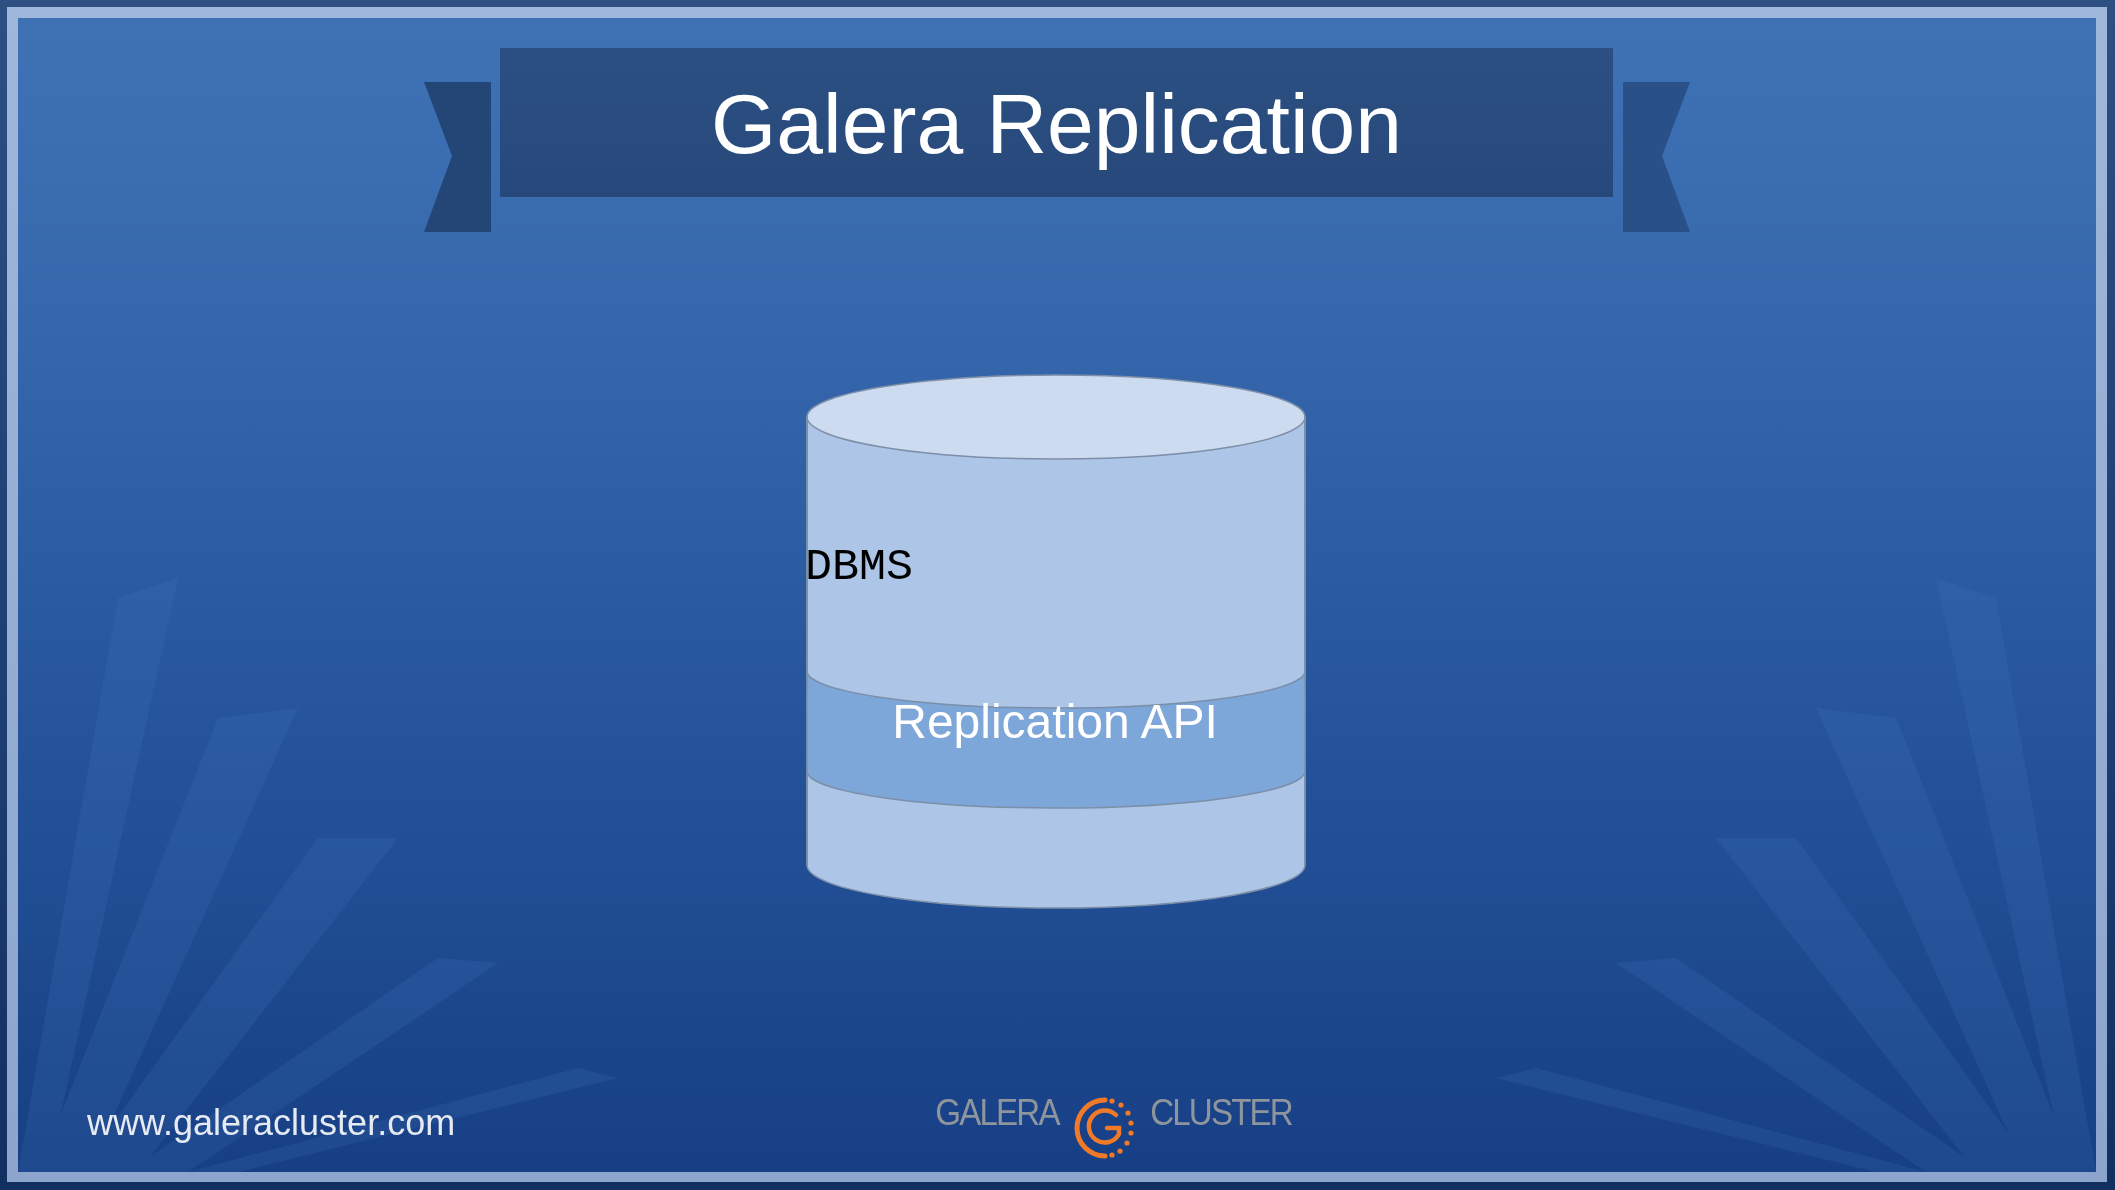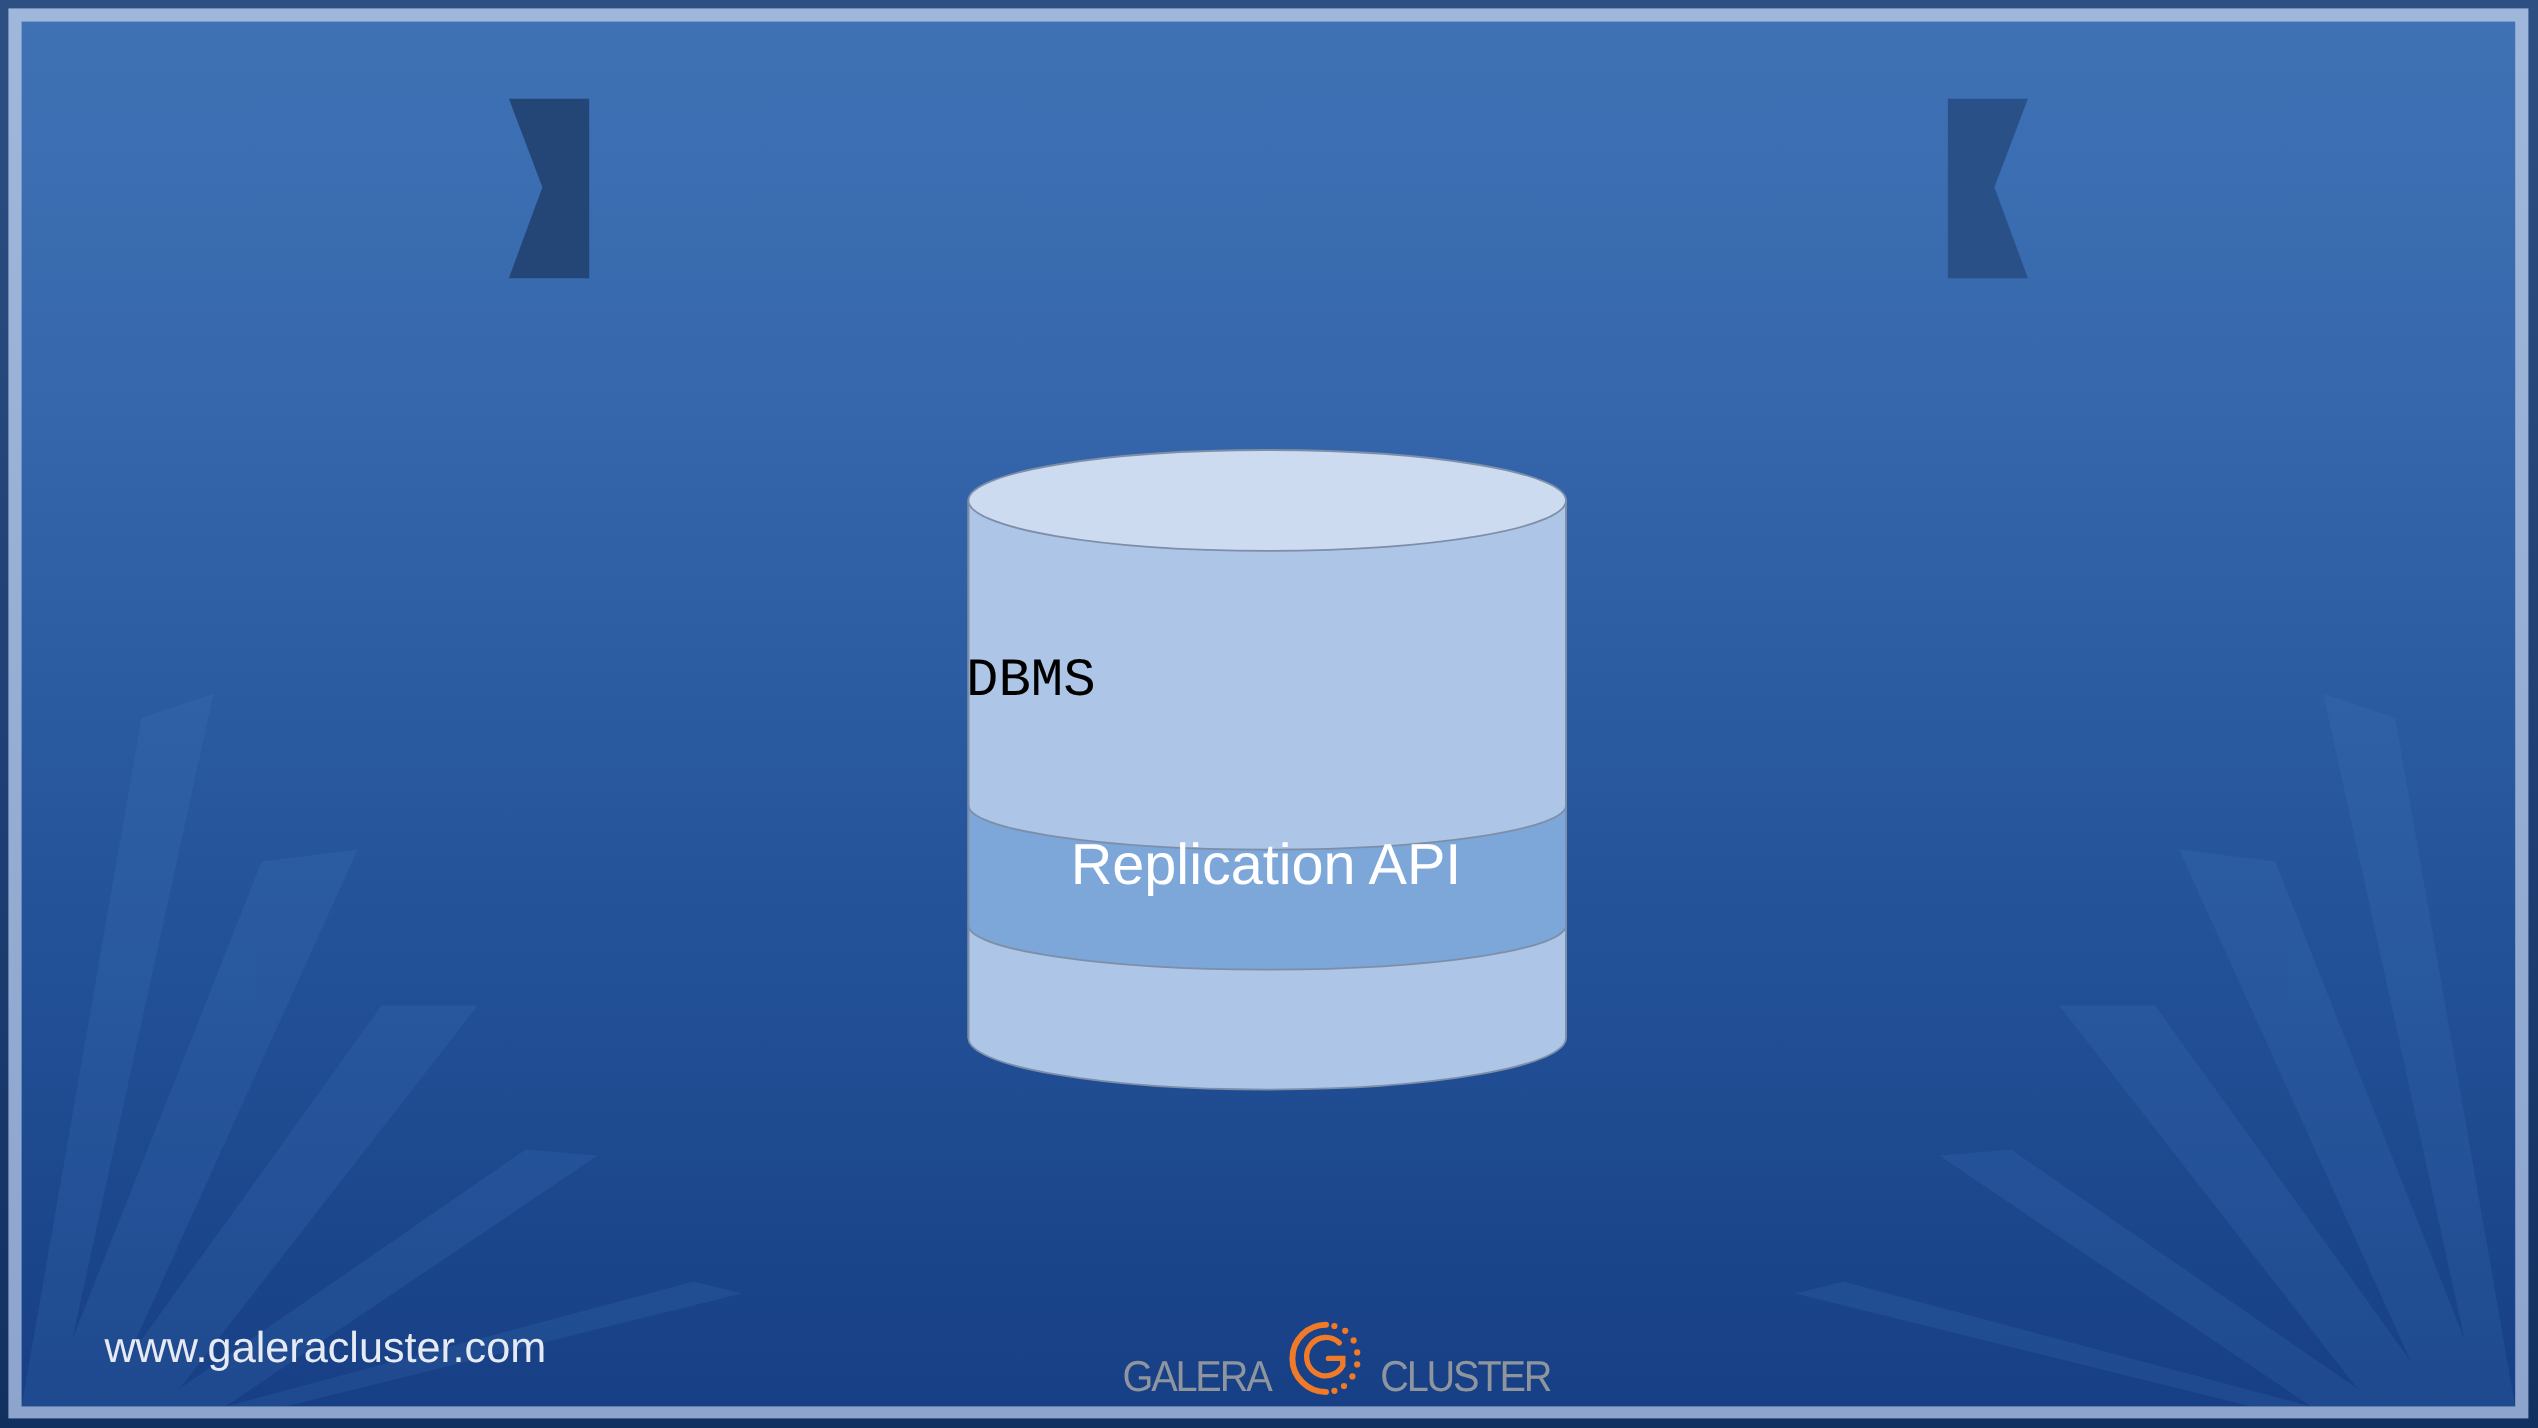--- a/index.html
+++ b/index.html
@@ -88,21 +88,21 @@
       font-family: Liberation Sans, sans-serif;
       font-size: 36px;
       line-height: 1;
       white-space: nowrap;
     }
     .logo {
       position: absolute;
       left: 912px; top: 1077px;
       height: 70px;
       display: flex;
-      align-items: flex-end;
+      align-items: flex-start;
     }
     .logo-text {
       color: #8f959d;
       font-family: "Liberation Sans", sans-serif;
       font-size: 36px;
       letter-spacing: -2px;
       line-height: 1;
       transform: scaleX(0.92);
     }
     .logo-mark {
@@ -128,20 +128,23 @@
         <polygon points="2058,1154 1878,700 1798,690 2008,1154"></polygon>
         <polygon points="2018,1154 1778,820 1698,820 1958,1154"></polygon>
         <polygon points="1968,1154 1658,940 1598,945 1908,1154"></polygon>
         <polygon points="1908,1154 1518,1050 1478,1060 1858,1154"></polygon>
       </g>
     </svg>
 
     <svg class="banner-flag" style="left:406px; top:64px;" width="69" height="150" viewBox="0 0 69 150">
       <polygon points="0,0 67,0 67,150 0,150 28,74" fill="#244676"></polygon>
     </svg>
+    <div class="banner-main">
+      <div class="banner-title">Galera Replication</div>
+    </div>
     <svg class="banner-flag" style="left:1605px; top:64px;" width="69" height="150" viewBox="0 0 69 150">
       <polygon points="0,0 67,0 39,74 67,150 0,150" fill="#2a5088"></polygon>
     </svg>
 
     <svg class="diagram" viewBox="0 0 2078 1154" xmlns="http://www.w3.org/2000/svg">
 
       <path d="M789,399 L789,847 A249,43 0 0 0 1287,847 L1287,399 Z" fill="#adc5e7" stroke="#7d8fa8" stroke-width="1.5"></path>
 
       <path d="M789,653 A249,37 0 0 0 1287,653 L1287,753 A249,37 0 0 1 789,753 Z" fill="#7da6d9"></path>
       <path d="M789,653 A249,37 0 0 0 1287,653" fill="none" stroke="#7d8fa8" stroke-width="1.5"></path>

